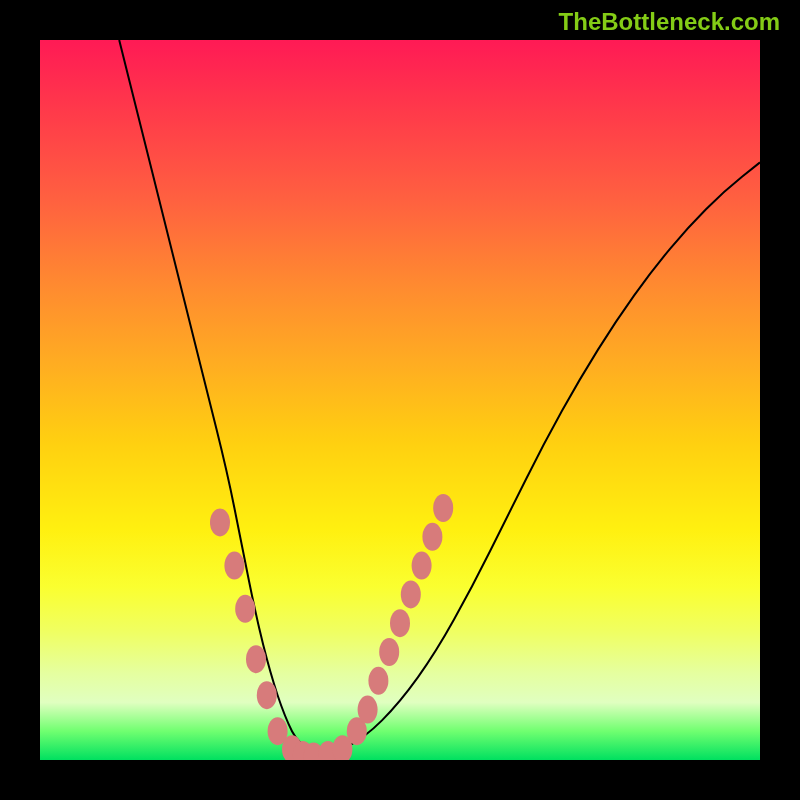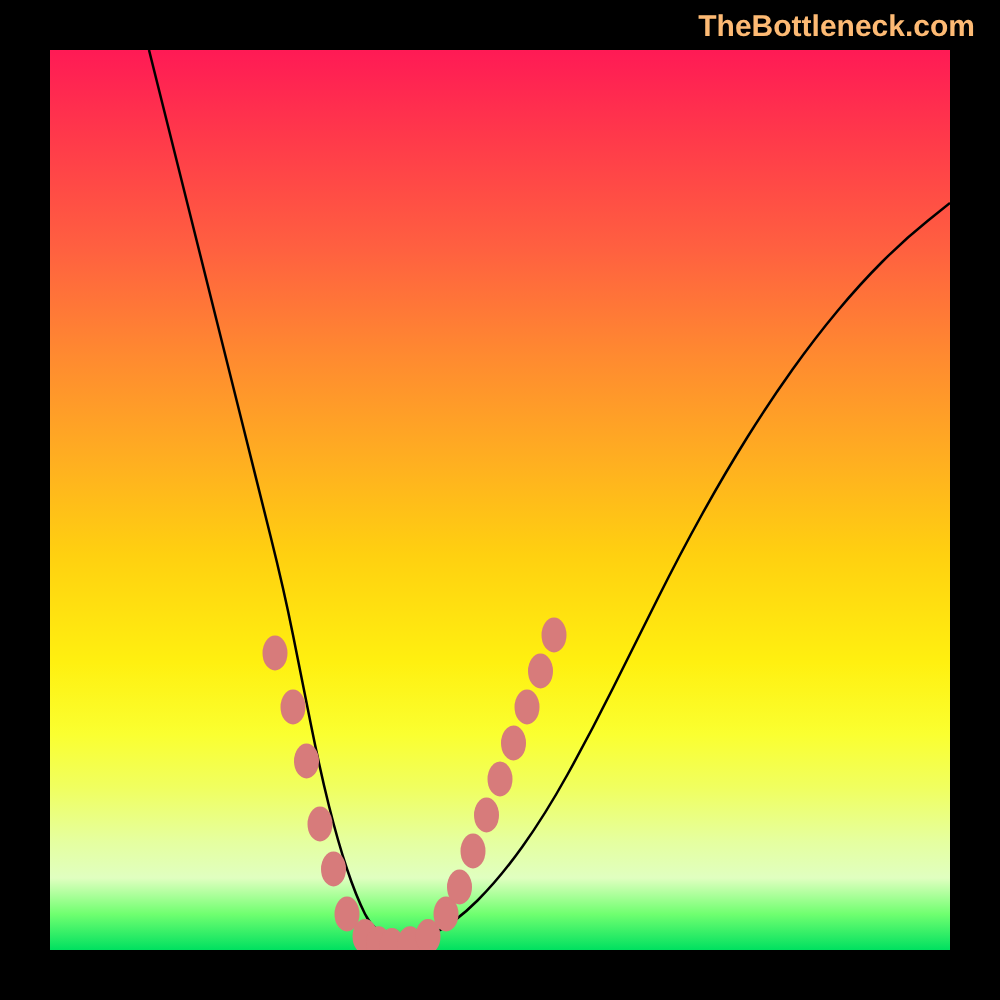--- a/index.html
+++ b/index.html
@@ -9,21 +9,21 @@
     height: 800px;
     background: #000;
     position: relative;
     overflow: hidden;
     font-family: Arial, sans-serif;
   }
   .watermark {
     position: absolute;
     top: 8px;
     right: 20px;
-    color: #fdba74;
+    color: #84cc16;
     font-size: 24px;
     font-weight: bold;
     z-index: 10;
   }
   .plot-area {
     position: absolute;
     left: 40px;
     top: 40px;
     width: 720px;
     height: 720px;

